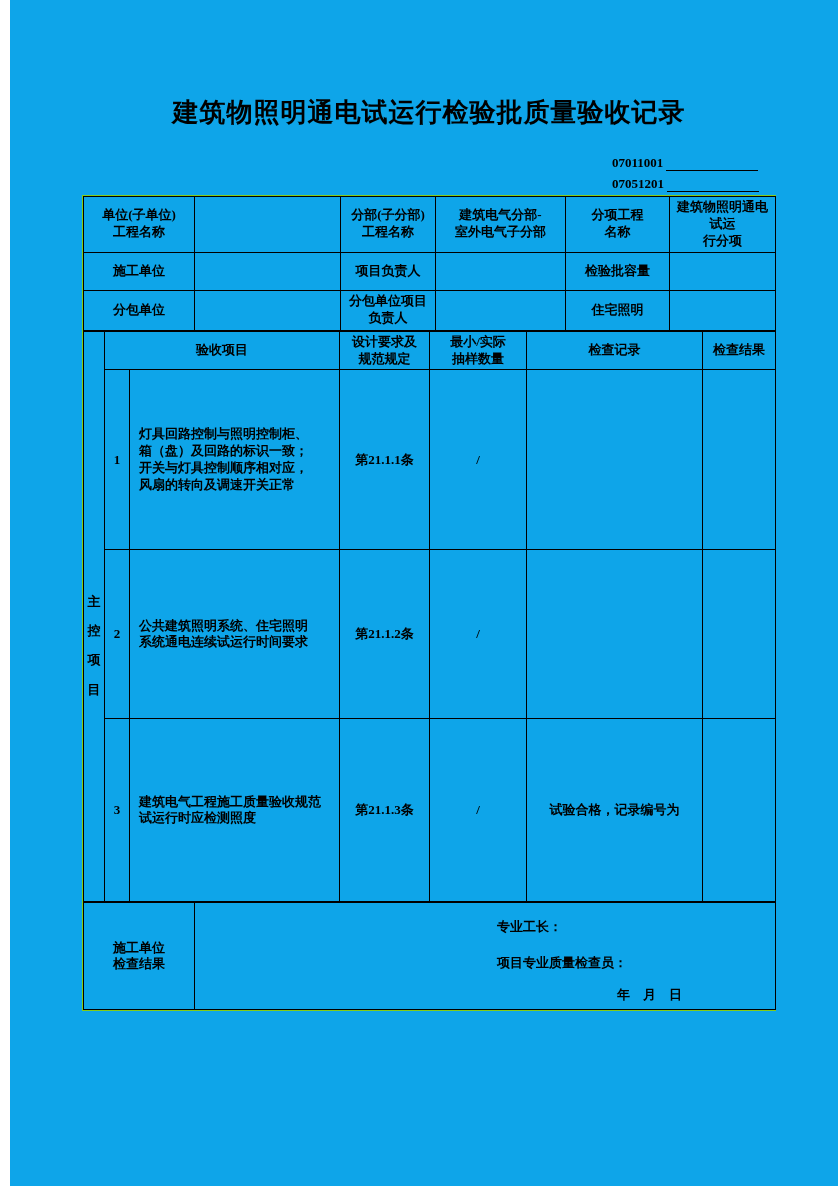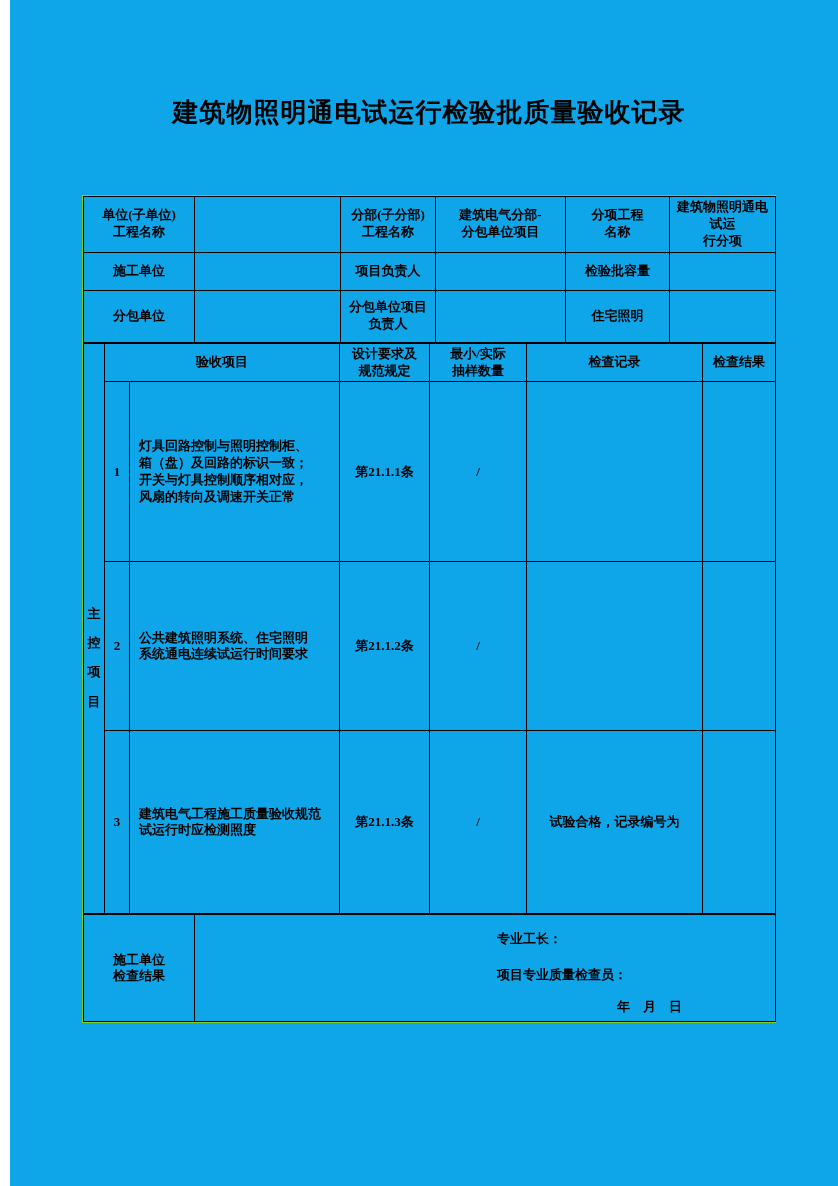--- a/index.html
+++ b/index.html
@@ -80,55 +80,65 @@
   .s-role1 { left: 302px; top: 14px; }
   .s-date  { left: 422px; top: 44px; }
 </style>
 </head>
 <body>
 
 <div class="page">
 
   <h1 class="title">建筑物照明通电试运行检验批质量验收记录</h1>
 
+  <div class="codes">
+    <div class="code-line">
+      <span>07011001</span>
+      <span class="code-underline"></span>
+    </div>
+    <div class="code-line">
+      <span>07051201</span>
+      <span class="code-underline"></span>
+    </div>
+  </div>
 
   <div class="form">
 
     <table class="t">
       <colgroup>
         <col style="width:111px">
           <col style="width:146px">
           <col style="width:95px">
         <col style="width:130px">
           <col style="width:104px">
           <col style="width:106px">
       </colgroup>
       <tbody>
           <tr style="height:42px">
         <td>单位(子单位)
 工程名称</td>
         <td></td>
         <td>分部(子分部)
 工程名称</td>
         <td>建筑电气分部-
-分包单位项目</td>
+室外电气子分部</td>
         <td>分项工程
 名称</td>
         <td>建筑物照明通电试运
 行分项</td>
       </tr>
       <tr style="height:38px">
         <td>施工单位</td>
         <td></td>
         <td>项目负责人</td>
         <td></td>
         <td>检验批容量</td>
         <td></td>
       </tr>
-      <tr style="height:52px">
+      <tr style="height:40px">
         <td>分包单位</td>
         <td></td>
         <td>分包单位项目
 负责人</td>
         <td></td>
         <td>住宅照明</td>
         <td></td>
       </tr>
     </tbody>
       </table>

